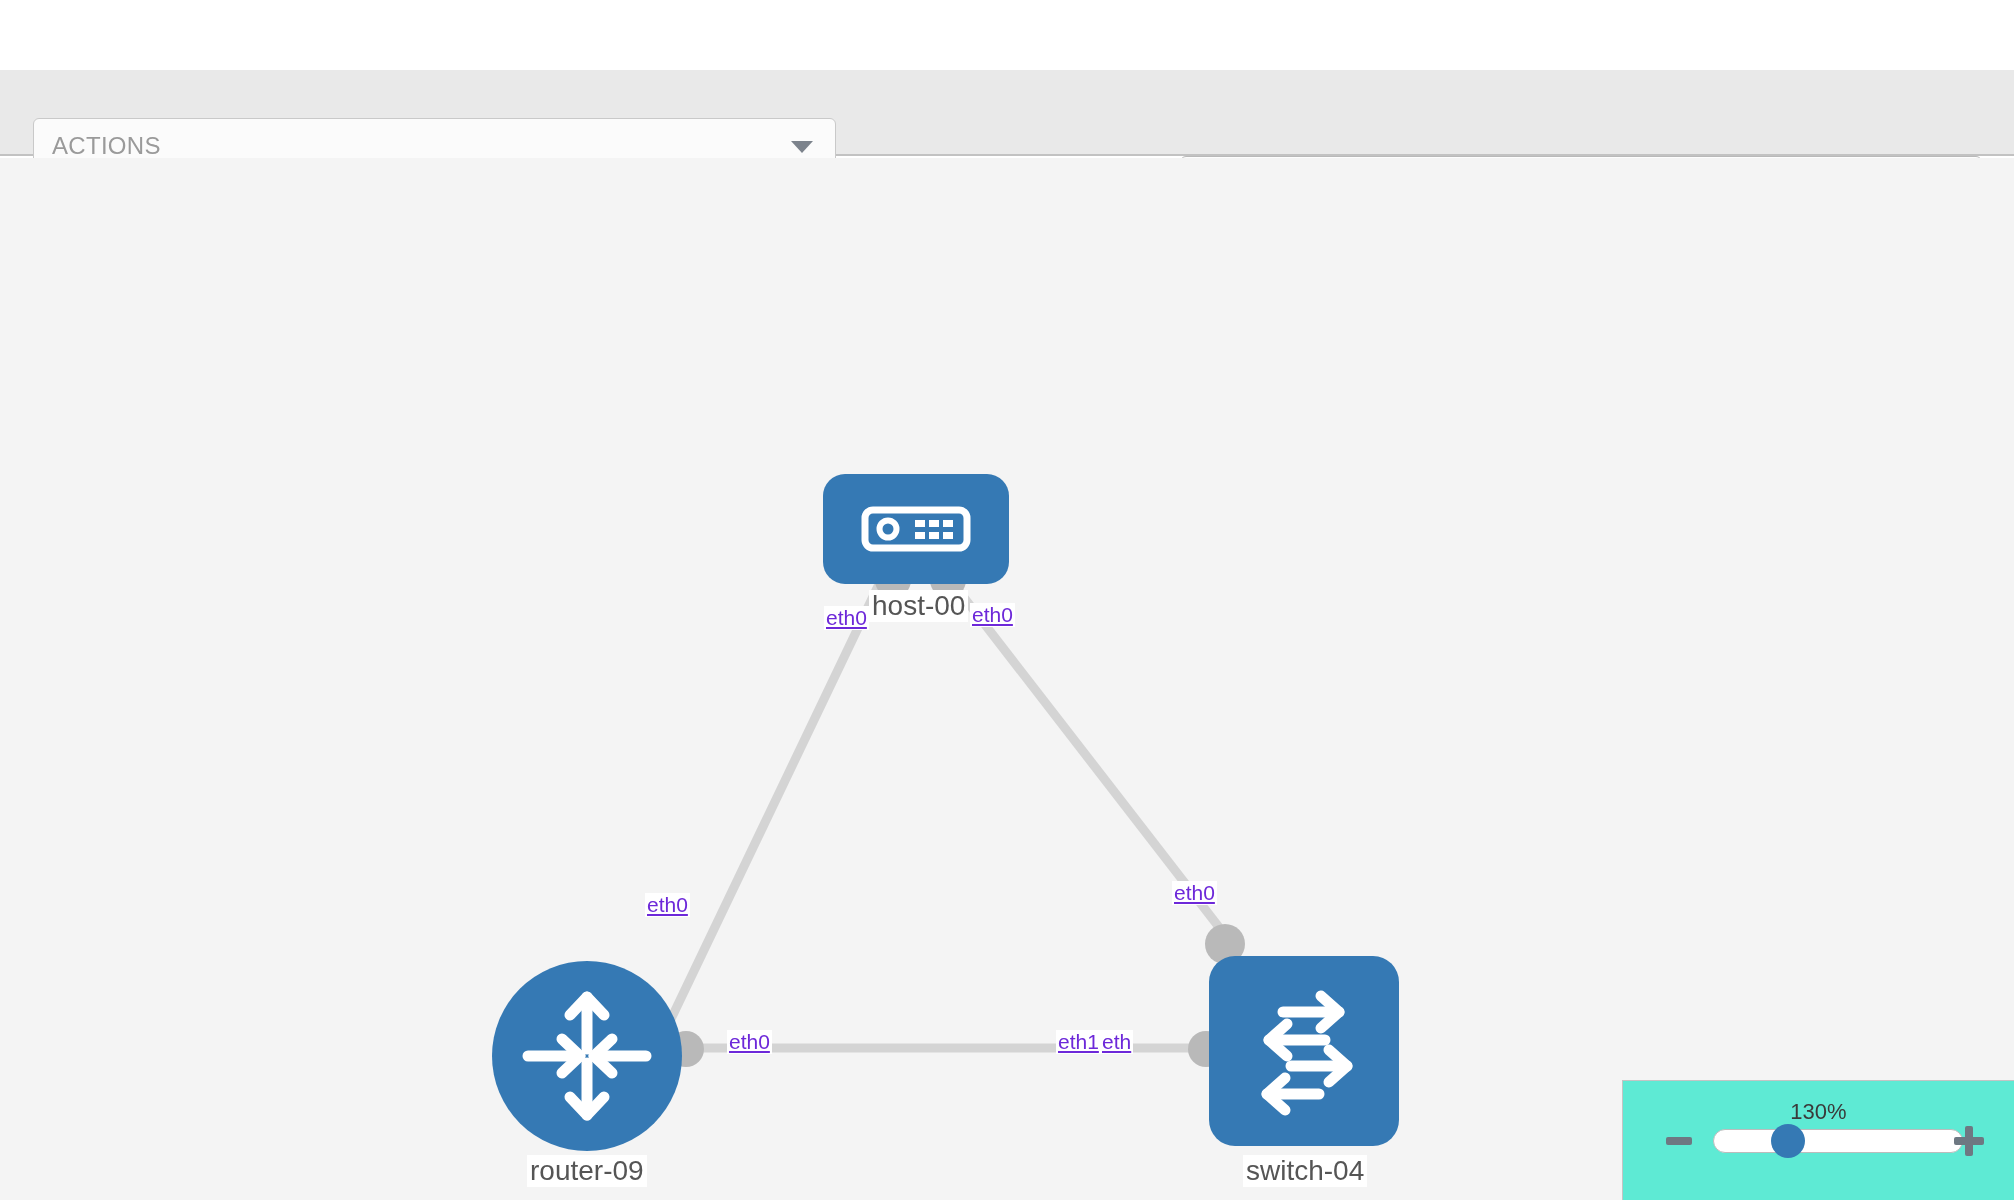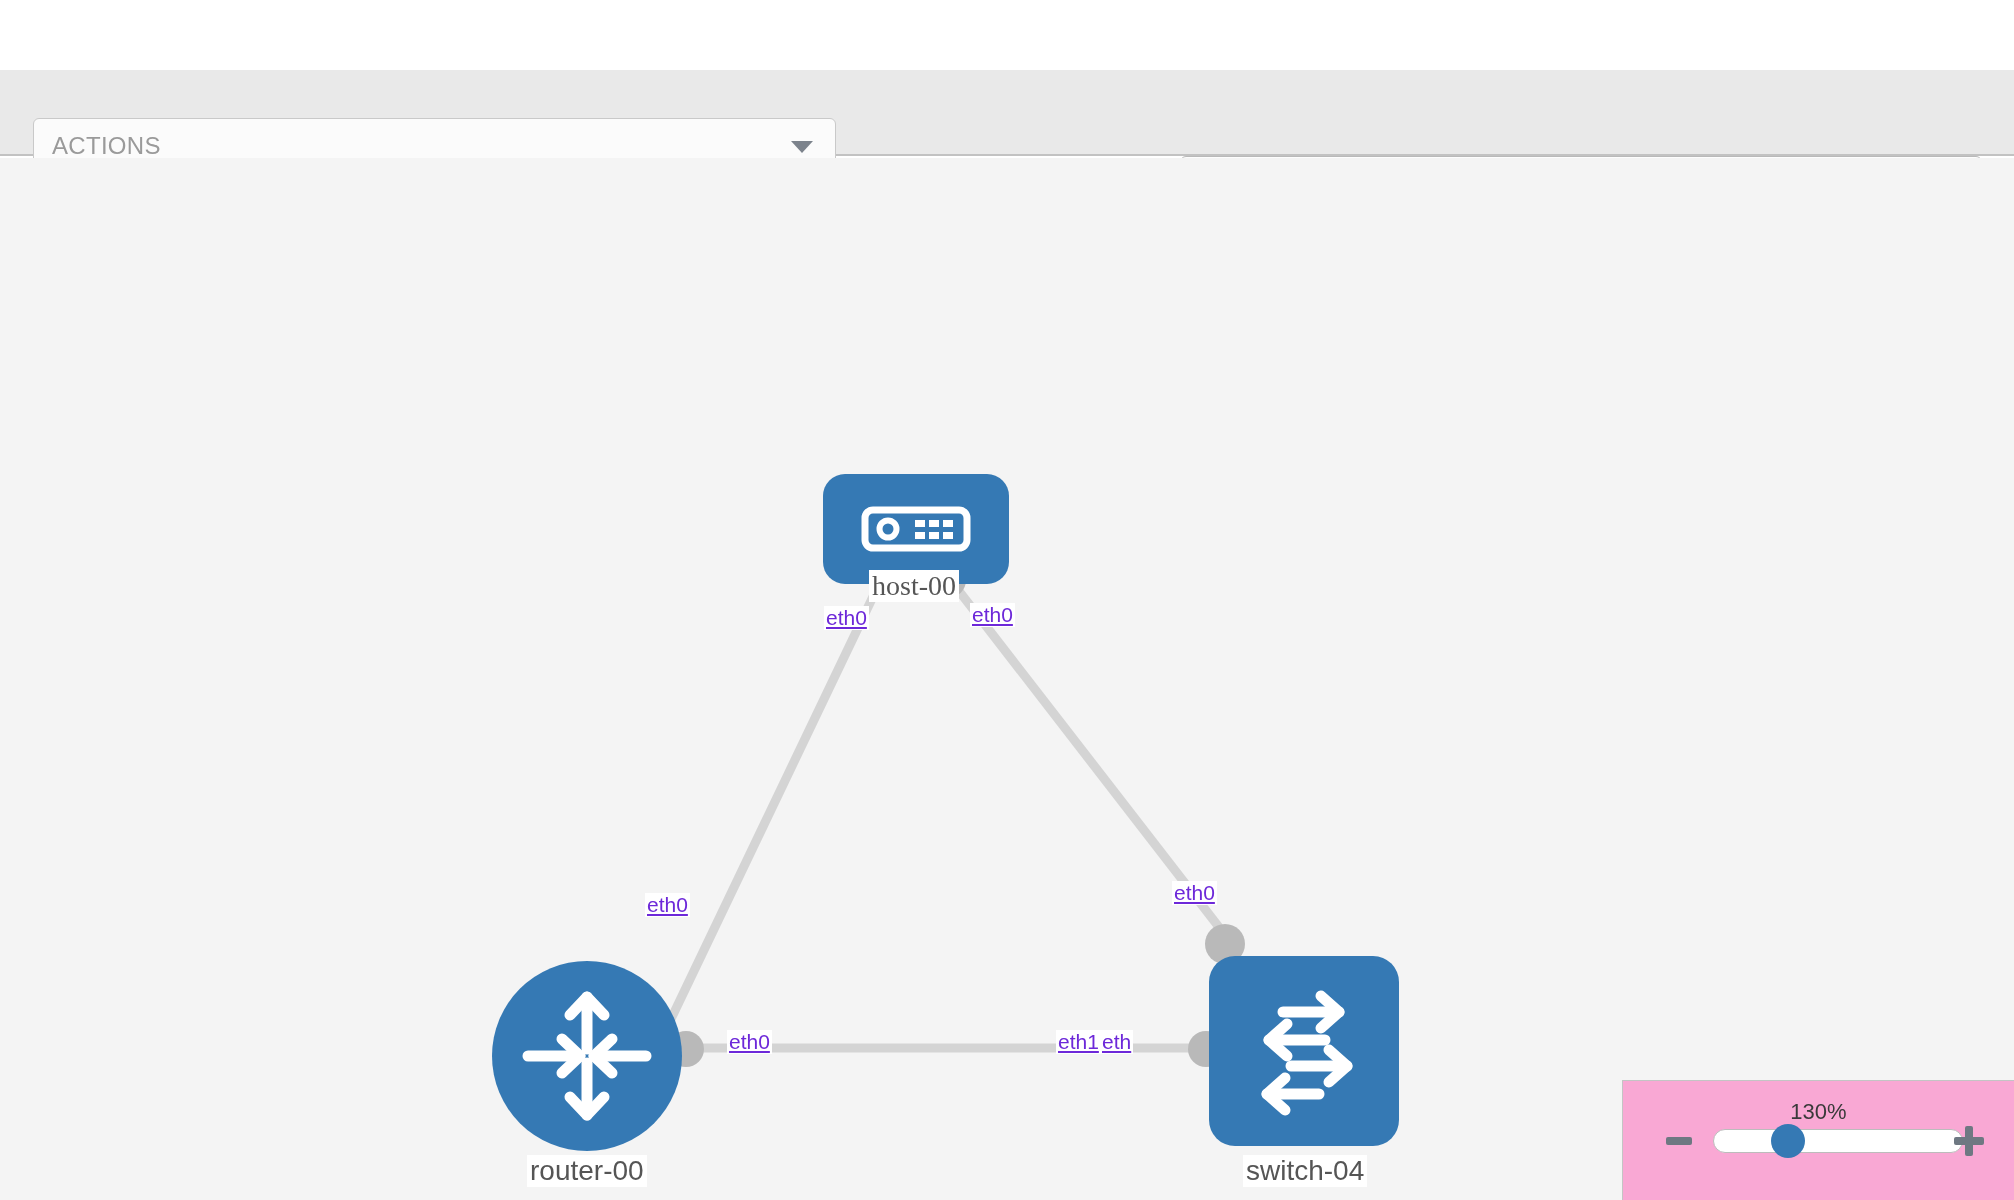--- a/index.html
+++ b/index.html
@@ -161,21 +161,21 @@
 
   .node-label {
     position: absolute;
     font-size: 28px;
     color: #555555;
     background: #ffffff;
     white-space: nowrap;
     padding: 0 3px;
     pointer-events: none;
   }
-  .lbl-host   { left: 869px;  top: 412px; font-family: Liberation Serif, serif; }
+  .lbl-host   { left: 869px;  top: 432px; }
   .lbl-router { left: 527px;  top: 997px; }
   .lbl-switch { left: 1243px; top: 997px; }
 
   .edge-label {
     position: absolute;
     font-size: 21px;
     color: #6d28d9;
     background: #ffffff;
     white-space: nowrap;
     padding: 0 2px;
@@ -190,21 +190,21 @@
     pointer-events: none;
   }
 
   
   .zoom-widget {
     position: absolute;
     left: 1622px;
     top: 1080px;
     width: 392px;
     height: 120px;
-    background: #f9a8d4;
+    background: #5eead4;
     border-left: 1px solid #c4c4c4;
     border-top: 1px solid #c4c4c4;
   }
   .zoom-pct {
     position: absolute;
     left: 0; right: 0;
     top: 18px;
     text-align: center;
     font-size: 22px;
     color: #3a3a3a;
@@ -334,21 +334,21 @@
           <polyline points="78,68 60,84 78,100"></polyline>
           <line x1="82" y1="110" x2="138" y2="110"></line>
           <polyline points="120,94 138,110 120,126"></polyline>
           <line x1="110" y1="138" x2="58" y2="138"></line>
           <polyline points="76,122 58,138 76,154"></polyline>
         </g>
       </svg>
     </div>
 
     <div class="node-label lbl-host">host-00</div>
-    <div class="node-label lbl-router">router-00</div>
+    <div class="node-label lbl-router">router-09</div>
     <div class="node-label lbl-switch">switch-04</div>
 
     <div class="edge-label" style="left:824px; top:448px;">eth0</div>
     <div class="edge-label" style="left:970px; top:445px;">eth0</div>
     <div class="edge-label" style="left:645px; top:735px;">eth0</div>
     <div class="edge-label" style="left:1172px; top:723px;">eth0</div>
     <div class="edge-label" style="left:727px; top:872px;">eth0</div>
     <div class="edge-label" style="left:1100px; top:872px;">eth</div>
     <div class="edge-label" style="left:1056px; top:872px;">eth1</div>
   </div>

